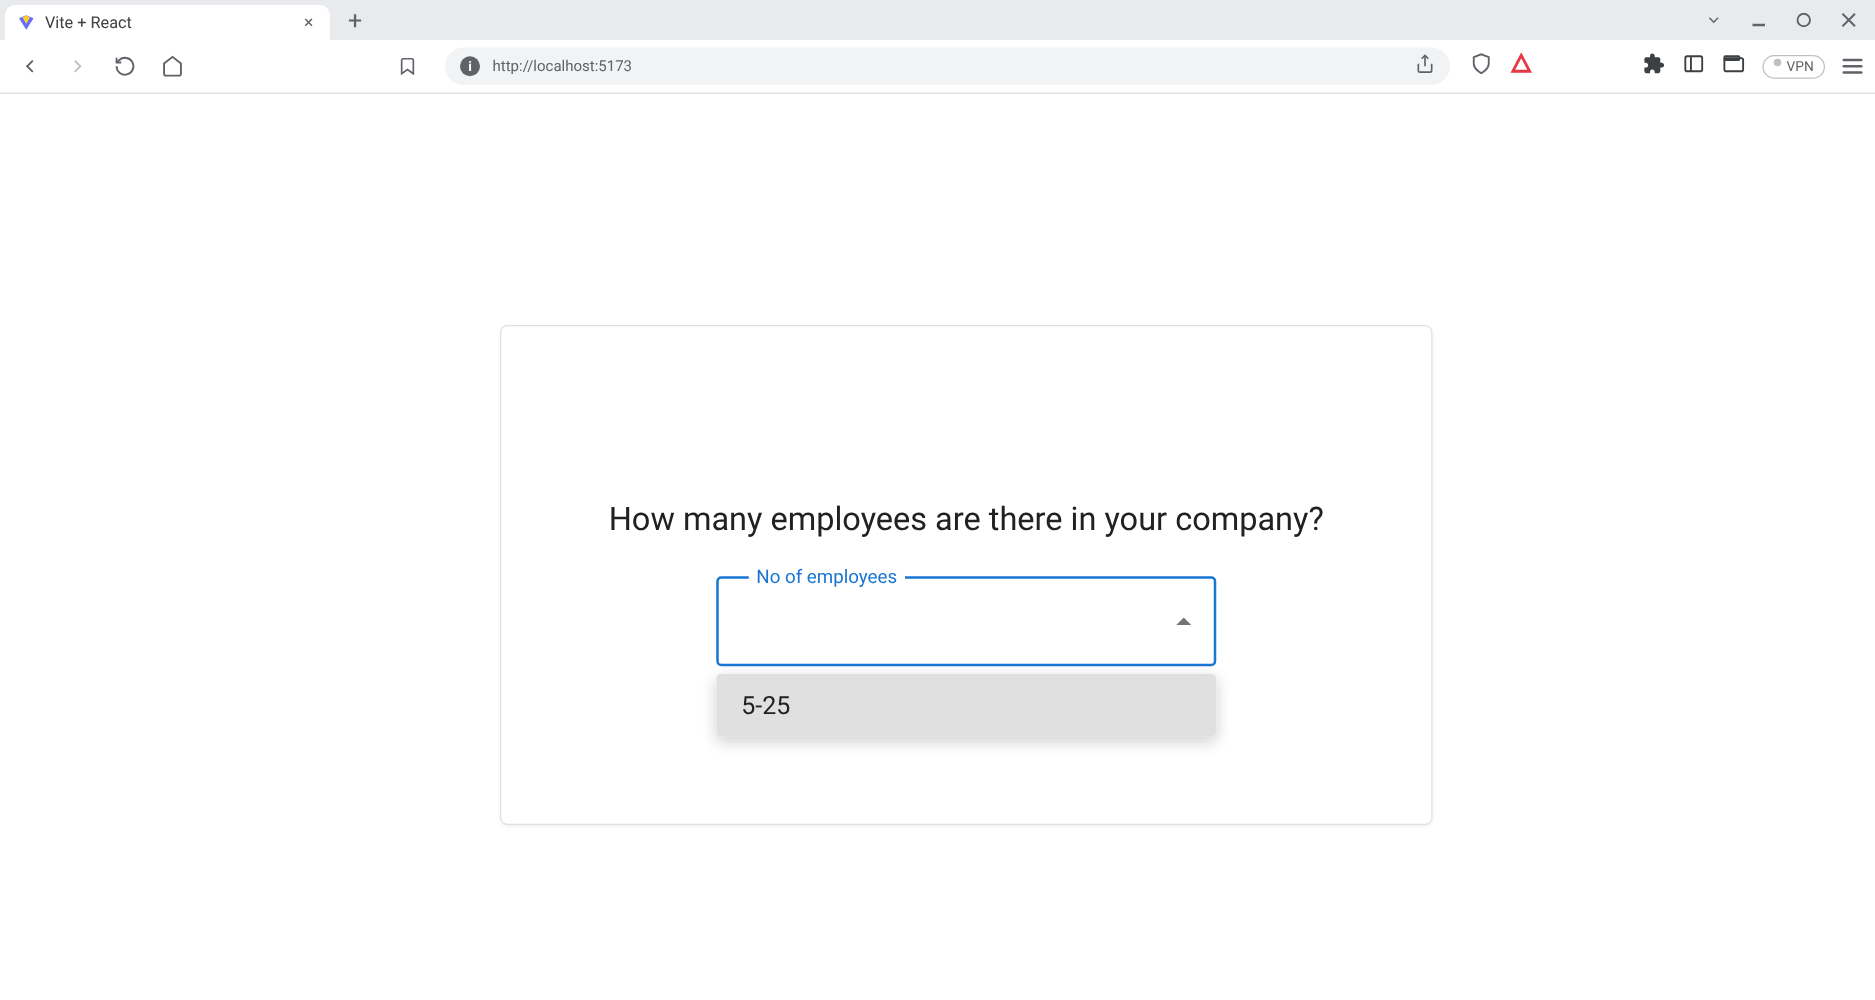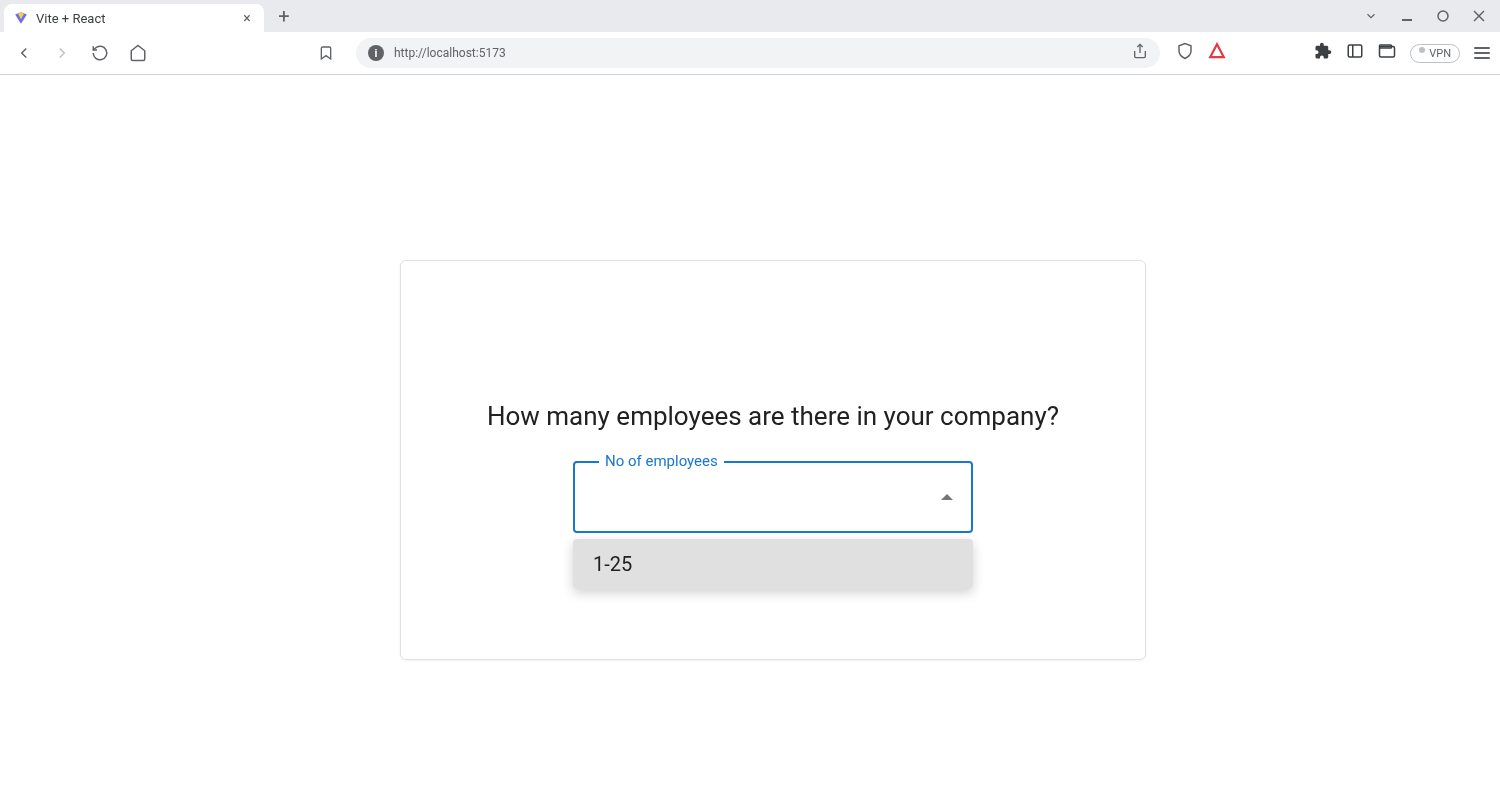--- a/index.html
+++ b/index.html
@@ -389,17 +389,17 @@
 
 <div class="page">
   <div class="card">
     <div class="question">How many employees are there in your company?</div>
     <div class="select-wrapper">
       <div class="select-field">
         <span class="select-label">No of employees</span>
         <span class="select-arrow"></span>
       </div>
       <div class="dropdown-menu">
-        <div class="dropdown-item highlighted">1-25</div>
+        <div class="dropdown-item highlighted">5-25</div>
       </div>
     </div>
   </div>
 </div>
 
 </body></html>

